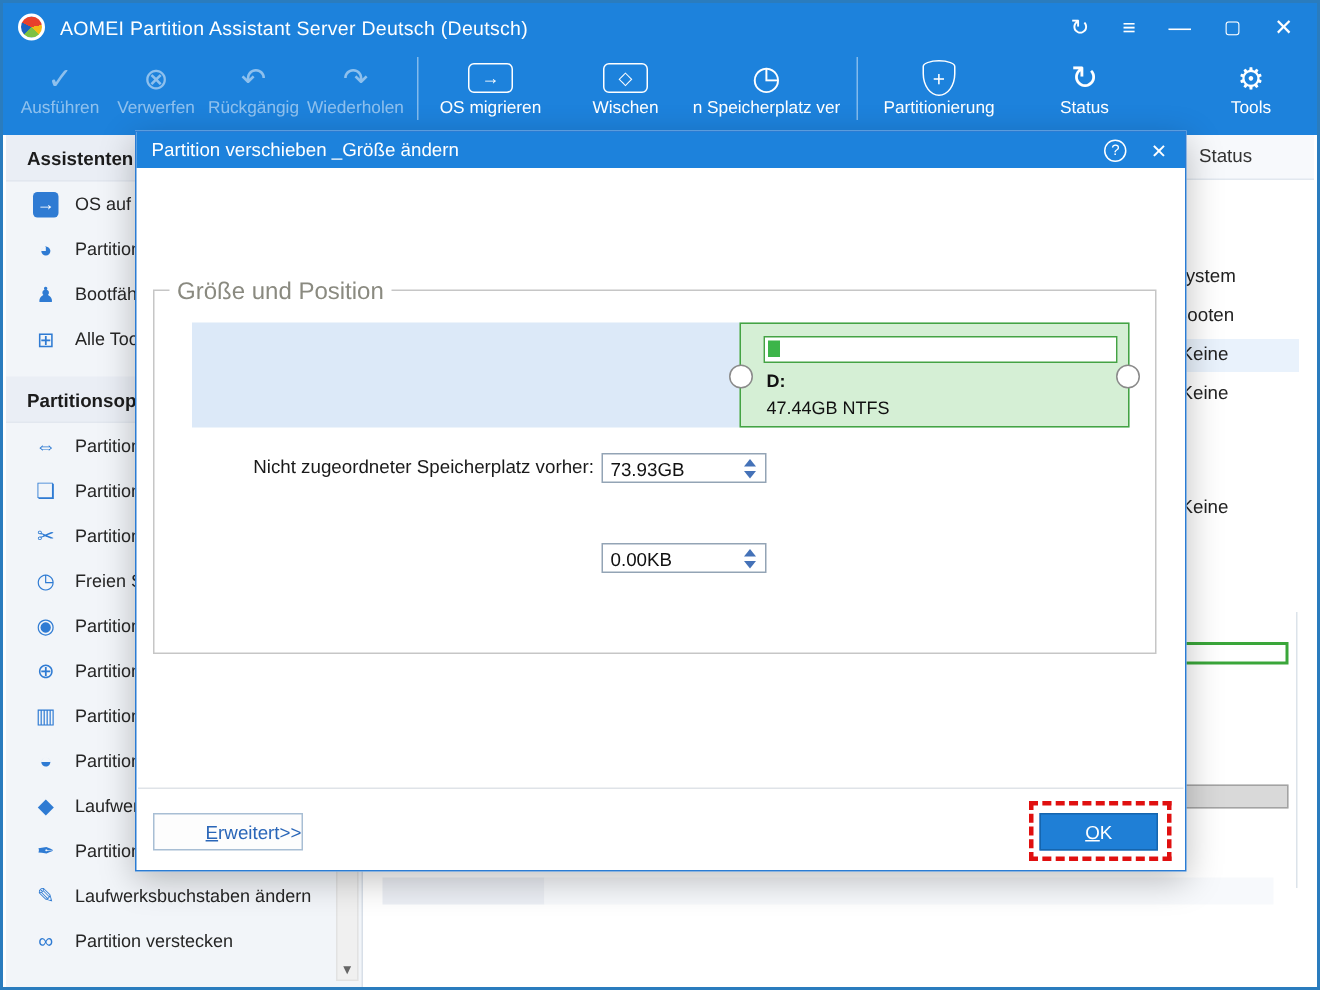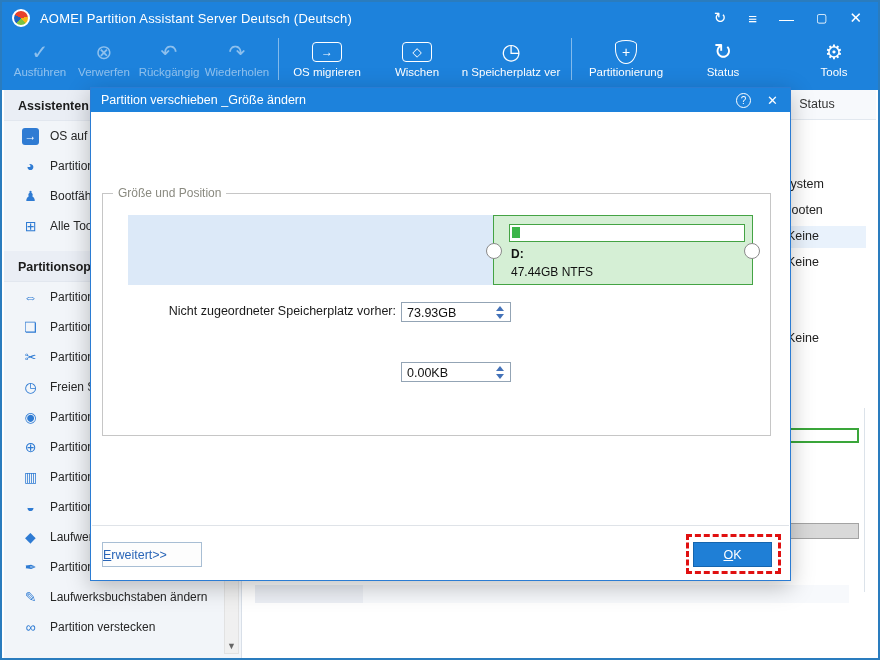--- a/index.html
+++ b/index.html
@@ -71,21 +71,21 @@
   #dlg-help { width:15px; height:15px; border:1px solid #fff; border-radius:50%; font-size:10px;
     display:flex; align-items:center; justify-content:center; }
   #dlg-header { position:absolute; left:0; top:24px; width:100%; height:59px; background:#509de6;
     display:flex; align-items:center; color:#fff; }
   #dlg-header-icon { margin:0 18px 0 22px; }
   #dlg-subtitle { font-size:12px; }
 
   #groupbox { position:absolute; left:11px; top:105px; width:669px; height:243px;
     border:1px solid #c6c6c6; }
   #groupbox-label { position:absolute; left:22px; top:98px; background:#fff; padding:0 5px;
-    font-size:12px; color:#8a8a80; }
+    font-size:16px; color:#8a8a80; }
 
   #bar-area { position:absolute; left:37px; top:127px; width:625px; height:70px; background:#dcE9f8; }
   #part-block { position:absolute; left:365px; top:0; width:260px; height:70px; background:#d5efd5;
     border:1.5px solid #44a344; }
   #part-usedbar { position:absolute; left:15px; top:8px; width:236px; height:18px; background:#fff;
     border:1.5px solid #44a344; }
   #part-usedfill { position:absolute; left:2px; top:2px; width:8px; height:11px; background:#3cb54a; }
   #part-name { position:absolute; left:17px; top:31px; font-size:12px; font-weight:bold; color:#111; }
   #part-size { position:absolute; left:17px; top:49px; font-size:12px; color:#111; }
   .handle { position:absolute; top:27px; width:16px; height:16px; background:#fff;
@@ -101,21 +101,21 @@
   .spinner { position:absolute; right:2px; top:0; width:16px; height:18px; display:flex;
     flex-direction:column; align-items:center; justify-content:center; gap:3px; }
   .spin-up { width:0; height:0; border-left:4px solid transparent; border-right:4px solid transparent;
     border-bottom:5px solid #4472b8; }
   .spin-down { width:0; height:0; border-left:4px solid transparent; border-right:4px solid transparent;
     border-top:5px solid #4472b8; }
 
   #dlg-footer-sep { position:absolute; left:1px; right:1px; top:437px; height:1px; background:#dfe3e8; }
   #btn-advanced { position:absolute; left:11px; top:454px; width:100px; height:25px; background:#fdfdfd;
     border:1px solid #a8bed4; color:#2a66b8; font-size:12.5px; display:flex; align-items:center;
-    justify-content:flex-start; }
+    justify-content:flex-end; }
   #btn-advanced span { display:block; }
   #btn-advanced span::first-letter { text-decoration:underline; }
   #ok-annotation { position:absolute; left:595px; top:446px; width:95px; height:40px;
     border:3px dashed #e01010; }
   #btn-ok { position:absolute; left:602px; top:454px; width:79px; height:25px; background:#1f7fd6;
     border:1px solid #1565ae; color:#fff; font-size:12.5px; display:flex; align-items:center;
     justify-content:center; }
   #btn-ok span { display:block; }
   #btn-ok span::first-letter { text-decoration:underline; }
 </style>

